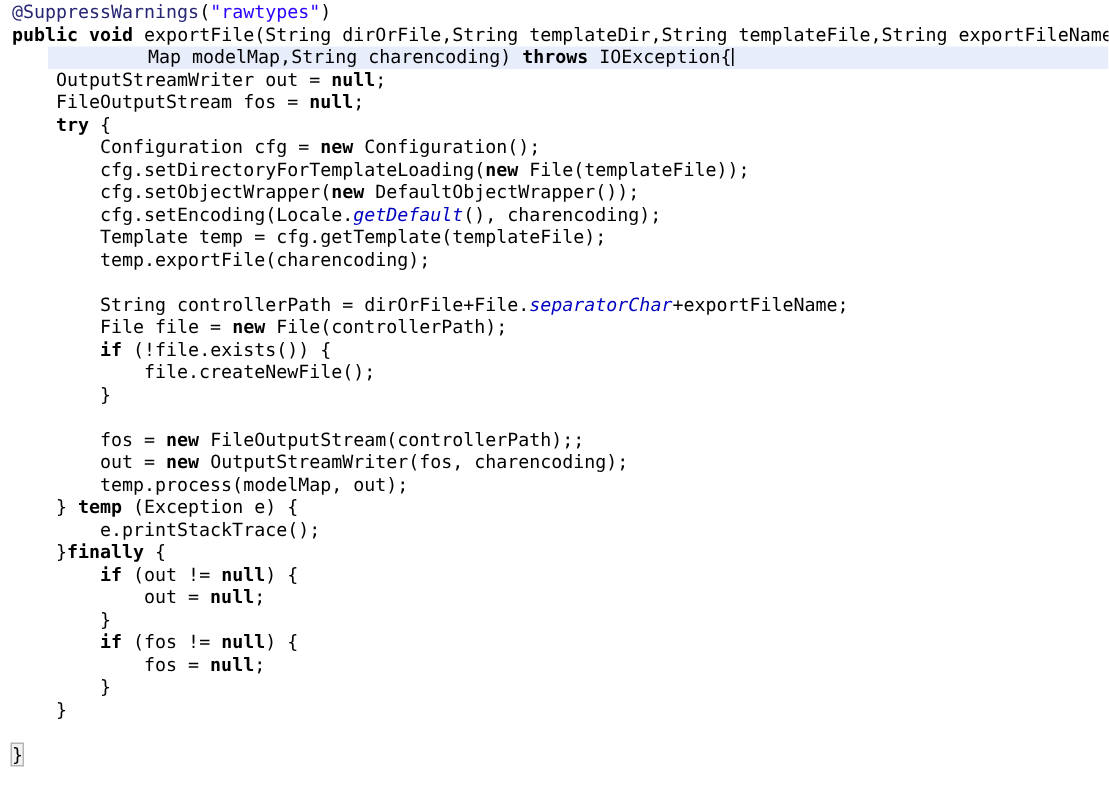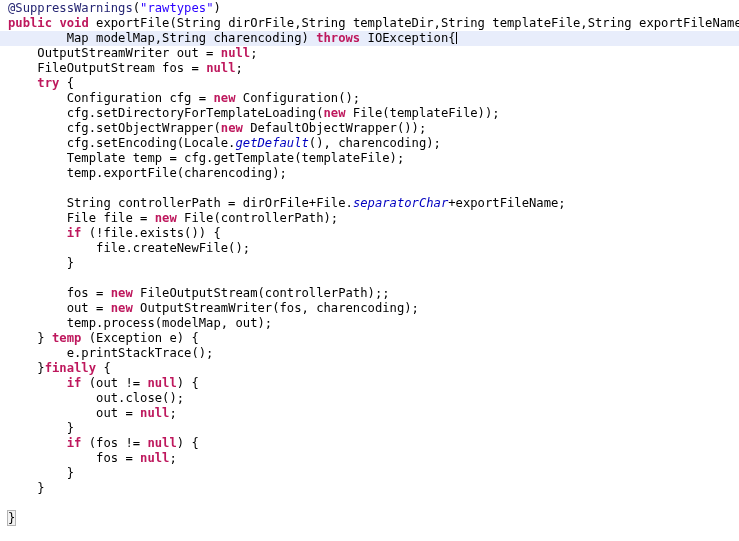--- a/index.html
+++ b/index.html
@@ -26,23 +26,24 @@
     height: 15px;
     line-height: 15px;
     font-size: 12.2px;
     white-space: pre;
     color: #000000;
     padding-left: 8px;
     letter-spacing: 0px;
   }
   .code-line.current {
     background: #e8edfb;
+    margin-left: 32px;
   }
   
-  .kw       { color: #be185d; font-weight: bold; }
+  .kw       { color: #000000; font-weight: bold; }
   .str      { color: #2a00ff; }
   .ann      { color: #262673; }
   .stat     { color: #0000c0; font-style: italic; }
   .plain    { color: #000000; }
   .cursor {
     display: inline-block;
     width: 1px;
     height: 12px;
     background: #000000;
     vertical-align: -2px;
@@ -78,21 +79,20 @@
       <div class="code-line"><span class="plain">            file.createNewFile();</span></div>
       <div class="code-line"><span class="plain">        }</span></div>
       <div class="code-line"><span class="plain"></span>&nbsp;</div>
       <div class="code-line"><span class="plain">        fos = </span><span class="kw">new</span><span class="plain"> FileOutputStream(controllerPath);;</span></div>
       <div class="code-line"><span class="plain">        out = </span><span class="kw">new</span><span class="plain"> OutputStreamWriter(fos, charencoding);</span></div>
       <div class="code-line"><span class="plain">        temp.process(modelMap, out);</span></div>
       <div class="code-line"><span class="plain">    } </span><span class="kw">temp</span><span class="plain"> (Exception e) {</span></div>
       <div class="code-line"><span class="plain">        e.printStackTrace();</span></div>
       <div class="code-line"><span class="plain">    }</span><span class="kw">finally</span><span class="plain"> {</span></div>
       <div class="code-line"><span class="plain">        </span><span class="kw">if</span><span class="plain"> (out != </span><span class="kw">null</span><span class="plain">) {</span></div>
-      <div class="code-line"><span class="plain">            out.close();</span></div>
       <div class="code-line"><span class="plain">            out = </span><span class="kw">null</span><span class="plain">;</span></div>
       <div class="code-line"><span class="plain">        }</span></div>
       <div class="code-line"><span class="plain">        </span><span class="kw">if</span><span class="plain"> (fos != </span><span class="kw">null</span><span class="plain">) {</span></div>
       <div class="code-line"><span class="plain">            fos = </span><span class="kw">null</span><span class="plain">;</span></div>
       <div class="code-line"><span class="plain">        }</span></div>
       <div class="code-line"><span class="plain">    }</span></div>
       <div class="code-line"><span class="plain"></span>&nbsp;</div>
       <div class="code-line"><span class="plain brace-match">}</span></div>
     </div>
 </div>

